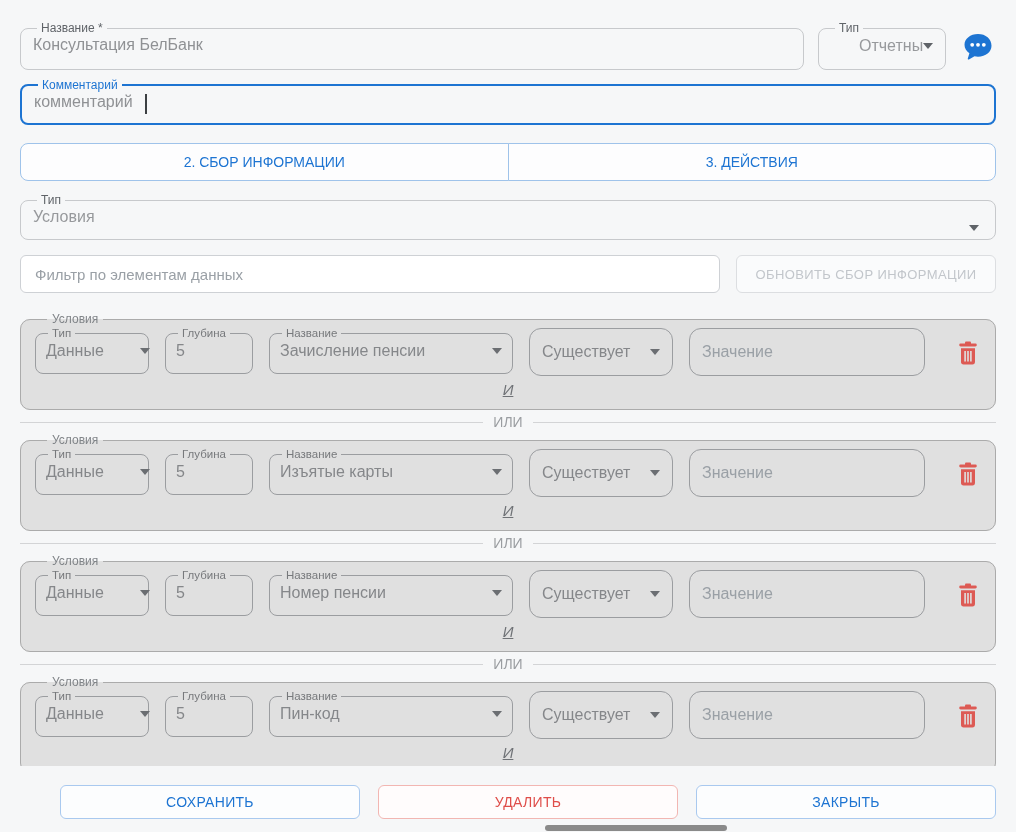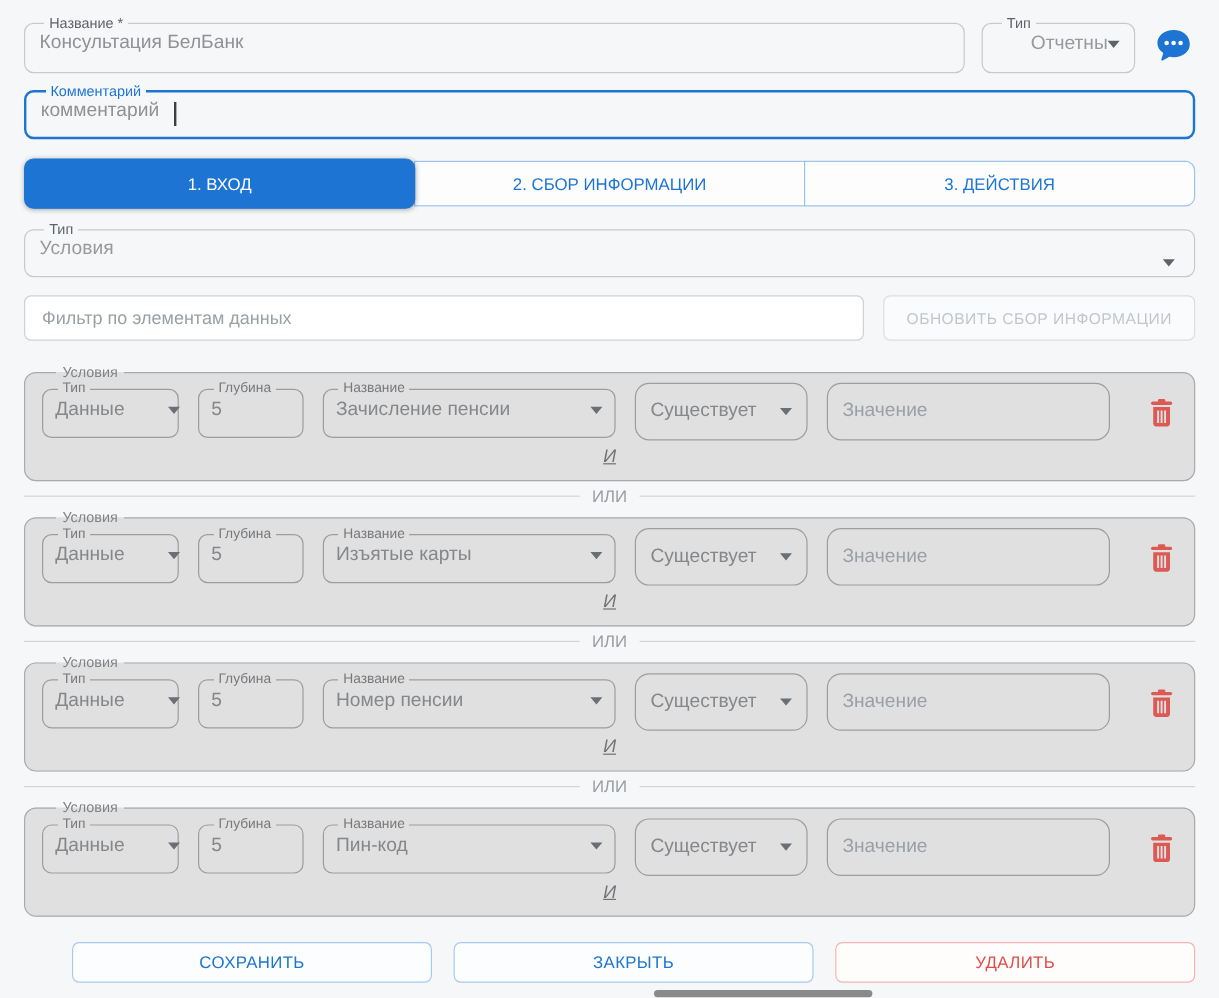--- a/index.html
+++ b/index.html
@@ -3,21 +3,21 @@
 <meta charset="utf-8">
 <style>
   * { box-sizing: border-box; margin: 0; padding: 0; }
   html, body { width: 1016px; height: 832px; }
   body {
     font-family: "Liberation Sans", "DejaVu Sans", sans-serif;
     background: #f6f7f8;
     overflow: hidden;
   }
   .app { position: relative; width: 1016px; height: 832px; overflow: hidden; }
-  .content { padding: 3px 20px; }
+  .content { padding: 12px 20px; }
 
   
   fieldset.outlined {
     border: 1px solid #c7c9cc;
     border-radius: 8px;
     padding: 0 12px 6px;
     min-width: 0;
     background: transparent;
   }
   fieldset.outlined legend {
@@ -194,23 +194,20 @@
 
     <fieldset class="outlined comment-fs">
       <legend>Комментарий</legend>
       <div class="comment-wrap">
         <input class="bare" type="text" value="комментарий" style="">
         <span class="caret-line"></span>
       </div>
     </fieldset>
 
     <div class="tabs">
-      <div class="tab active">
-        <span>1. ВХОД</span>
-      </div>
       <div class="tab">
         <span>2. СБОР ИНФОРМАЦИИ</span>
       </div>
       <div class="tab">
         <span>3. ДЕЙСТВИЯ</span>
       </div>
     </div>
 
     <fieldset class="outlined entry-type-fs">
       <legend>Тип</legend>
@@ -439,18 +436,18 @@
     <span>ИЛИ</span>
     <span class="line"></span>
   </div>
 </div>
 
   </div>
 
   <div class="footer">
     <div class="footer-buttons">
       <button class="btn btn-save">СОХРАНИТЬ</button>
+      <button class="btn btn-delete">УДАЛИТЬ</button>
       <button class="btn btn-close">ЗАКРЫТЬ</button>
-      <button class="btn btn-delete">УДАЛИТЬ</button>
     </div>
   </div>
   <div class="h-scrollbar"></div>
 </div>
 
 </body></html>

